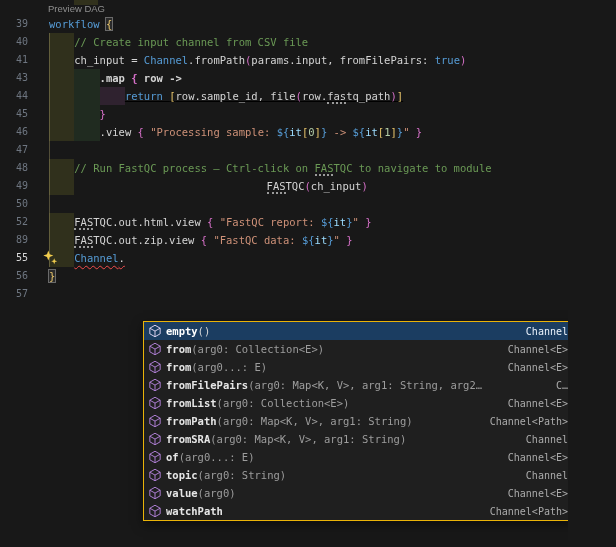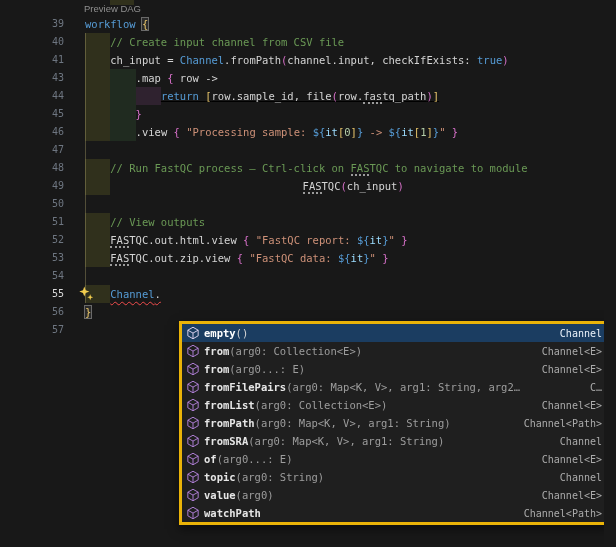--- a/index.html
+++ b/index.html
@@ -1,17 +1,17 @@
 <!DOCTYPE html>
 <html><head>
 <meta charset="utf-8">
 <style>
   html,body{margin:0;padding:0;background:#181818;}
   .screen{position:relative;width:568px;height:547px;background:#181818;overflow:hidden;
-          font-family:"DejaVu Sans Mono",monospace;margin-left:36px;}
+          font-family:"DejaVu Sans Mono",monospace;}
   .codelens{position:absolute;left:48px;top:3px;font-family:"Liberation Sans",sans-serif;
             font-size:9.5px;color:#8f8f8f;cursor:pointer;}
   .sliver{position:absolute;left:74px;top:0;width:24px;height:5px;background:rgba(255,255,64,0.11);}
   .lines{position:absolute;left:0;top:15px;right:8px;}
   .line{position:relative;display:flex;height:18px;line-height:18px;font-size:10.5px;}
   .ln{width:28px;text-align:right;color:#6e7681;flex:none;font-size:10px;}
   .line.active .ln{color:#d9d9d9;}
   .code{position:relative;margin-left:20px;flex:1;}
   .band{position:absolute;top:0;bottom:0;width:25.3px;}
   .band.i0{left:1px;background:rgba(255,255,64,0.105);}
@@ -19,21 +19,21 @@
   .band.i2{left:51.6px;background:rgba(255,127,255,0.10);}
   .guide{position:absolute;left:1px;top:0;bottom:0;width:1px;background:rgba(205,192,125,0.32);}
   .txt{position:relative;white-space:pre;display:block;}
   .tk-kw{color:#569cd6}.tk-cmt{color:#6a9955}.tk-str{color:#ce9178}.tk-num{color:#b5cea8}
   .tk-var{color:#9cdcfe}.tk-id{color:#d4d4d4}.tk-b1{color:#e8c56b}.tk-b2{color:#d670c8}
   .dots{border-bottom:2px dotted #9b9b9b;padding-bottom:0;}
   .squig{text-decoration:underline wavy #f14c4c 1px;text-underline-offset:3px;text-decoration-skip-ink:none;}
   .brbox{outline:1px solid rgba(175,175,175,0.55);background:rgba(125,125,125,0.18);}
   .sparkle{position:absolute;left:-6px;top:1px;width:17px;height:16px;}
   .suggest{position:absolute;left:143px;top:321px;width:431px;background:#1f1f1f;
-           border:3px solid #eab308;box-shadow:0 4px 10px rgba(0,0,0,0.5);box-sizing:border-box;}
+           border:1px solid #eab308;box-shadow:0 4px 10px rgba(0,0,0,0.5);box-sizing:border-box;}
   .s-row{display:flex;align-items:center;height:18px;font-size:10.5px;padding:0 5px 0 3px;cursor:pointer;}
   .s-row.sel{background:#1b3d61;}
   .s-icon{flex:none;width:15px;height:15px;margin-right:4px;color:#b180d7;display:flex;
           align-items:center;justify-content:center;}
   .s-row.sel .s-icon{color:#ddd2ef;}
   .s-name{color:#e6e6e6;font-weight:bold;white-space:pre;}
   .s-args{color:#9d9d9d;white-space:pre;}
   .s-row.sel .s-name{color:#ffffff;}
   .s-row.sel .s-args{color:#d8d8d8;}
   .s-type{margin-left:auto;font-size:10px;color:#ababab;white-space:nowrap;padding-left:8px;}
@@ -58,30 +58,30 @@
           <div class="band i0"></div>
           <div class="guide"></div>
           <span class="txt" style="padding-left: 26.3px;"><span class="tk-cmt">// Create input channel from CSV file</span></span>
         </div>
       </div>
       <div class="line">
         <span class="ln">41</span>
         <div class="code">
           <div class="band i0"></div>
           <div class="guide"></div>
-          <span class="txt" style="padding-left: 26.3px;"><span class="tk-id">ch_input = </span><span class="tk-kw">Channel</span><span class="tk-id">.fromPath</span><span class="tk-b2">(</span><span class="tk-id">channel.input, checkIfExists: </span><span class="tk-kw">true</span><span class="tk-b2">)</span></span>
+          <span class="txt" style="padding-left: 26.3px;"><span class="tk-id">ch_input = </span><span class="tk-kw">Channel</span><span class="tk-id">.fromPath</span><span class="tk-b2">(</span><span class="tk-id">params.input, fromFilePairs: </span><span class="tk-kw">true</span><span class="tk-b2">)</span></span>
         </div>
       </div>
       <div class="line">
         <span class="ln">43</span>
         <div class="code">
           <div class="band i0"></div>
           <div class="band i1"></div>
           <div class="guide"></div>
-          <span class="txt" style="padding-left: 51.6px;"><span class="tk-id">.map </span><span class="tk-b2">{</span><span class="tk-id"> row -&gt;</span></span>
+          <span class="txt" style="padding-left: 51.6px; font-weight: bold;"><span class="tk-id">.map </span><span class="tk-b2">{</span><span class="tk-id"> row -&gt;</span></span>
         </div>
       </div>
       <div class="line">
         <span class="ln">44</span>
         <div class="code">
           <div class="band i0"></div>
           <div class="band i1"></div>
           <div class="band i2"></div>
           <div class="guide"></div>
           <span class="txt" style="padding-left: 76.9px; text-decoration: underline;"><span class="tk-kw">return </span><span class="tk-b1">[</span><span class="tk-id">row.sample_id, file</span><span class="tk-b2">(</span><span class="tk-id">row.</span><span class="tk-id dots">fas</span><span class="tk-id">tq_path</span><span class="tk-b2">)</span><span class="tk-b1">]</span></span>
@@ -129,48 +129,33 @@
         </div>
       </div>
       <div class="line">
         <span class="ln">50</span>
         <div class="code">
           <div class="guide"></div>
           <span class="txt" style="padding-left: 1px;"></span>
         </div>
       </div>
       <div class="line">
-        <span class="ln">51</span>
-        <div class="code">
-          <div class="band i0"></div>
-          <div class="guide"></div>
-          <span class="txt" style="padding-left: 26.3px;"><span class="tk-cmt">// View outputs</span></span>
-        </div>
-      </div>
-      <div class="line">
         <span class="ln">52</span>
         <div class="code">
           <div class="band i0"></div>
           <div class="guide"></div>
           <span class="txt" style="padding-left: 26.3px;"><span class="tk-id dots">FAS</span><span class="tk-id">TQC.out.html.view </span><span class="tk-b2">{</span><span class="tk-id"> </span><span class="tk-str">"FastQC report: </span><span class="tk-kw">${</span><span class="tk-var">it</span><span class="tk-kw">}</span><span class="tk-str">"</span><span class="tk-id"> </span><span class="tk-b2">}</span></span>
         </div>
       </div>
       <div class="line">
-        <span class="ln">53</span>
+        <span class="ln">89</span>
         <div class="code">
           <div class="band i0"></div>
           <div class="guide"></div>
           <span class="txt" style="padding-left: 26.3px;"><span class="tk-id dots">FAS</span><span class="tk-id">TQC.out.zip.view </span><span class="tk-b2">{</span><span class="tk-id"> </span><span class="tk-str">"FastQC data: </span><span class="tk-kw">${</span><span class="tk-var">it</span><span class="tk-kw">}</span><span class="tk-str">"</span><span class="tk-id"> </span><span class="tk-b2">}</span></span>
-        </div>
-      </div>
-      <div class="line">
-        <span class="ln">54</span>
-        <div class="code">
-          <div class="guide"></div>
-          <span class="txt" style="padding-left: 1px;"></span>
         </div>
       </div>
       <div class="line active">
         <span class="ln">55</span>
         <div class="code">
           <div class="band i0"></div>
           <div class="guide"></div>
           <svg class="sparkle" viewBox="0 0 17 16">
             <path d="M6.3 0.6 L7.6 4.3 L11.3 5.6 L7.6 6.9 L6.3 10.6 L5 6.9 L1.3 5.6 L5 4.3 Z" fill="#f2cd4e"></path>
             <path d="M12.2 8.2 L13 10.4 L15.2 11.2 L13 12 L12.2 14.2 L11.4 12 L9.2 11.2 L11.4 10.4 Z" fill="#f2cd4e"></path>

